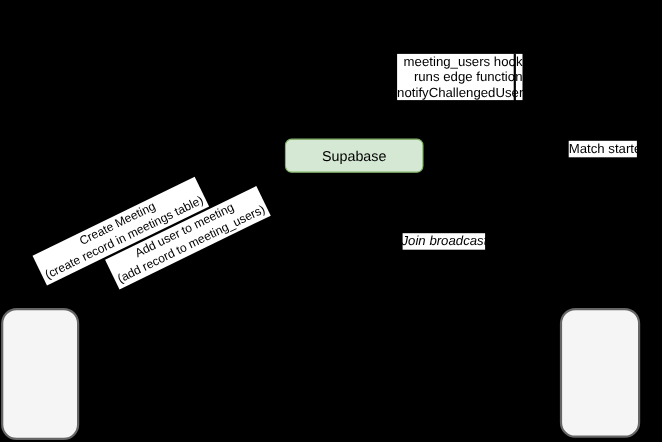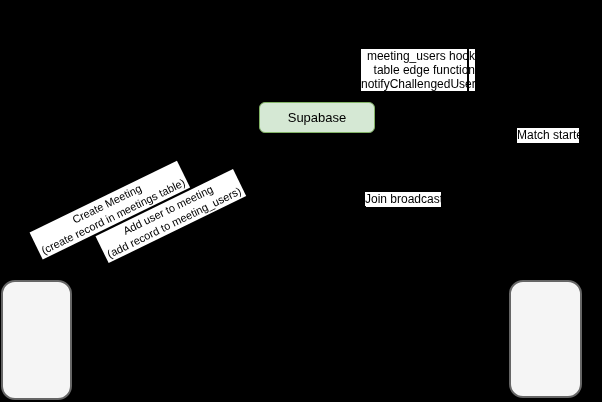--- a/index.html
+++ b/index.html
@@ -13,29 +13,29 @@
   .canvas{
     position:relative;width:602px;height:402px;background:var(--bg);
     overflow:hidden;font-family:"Liberation Sans",sans-serif;color:var(--text-color);
   }
   .node{
     position:absolute;display:flex;align-items:center;justify-content:center;
     border-radius:6px;font-size:13px;box-sizing:border-box;
   }
   .node-apn{left:478px;top:2px;width:121px;height:27px;
     background:var(--apn-fill);border:1px solid var(--apn-stroke);}
-  .node-supabase{left:259px;top:102px;width:116px;height:31px;
+  .node-supabase{left:259px;top:126px;width:126px;height:31px;
     background:var(--supabase-fill);border:1px solid var(--supabase-stroke);}
   .msg-label{
     position:absolute;background:var(--label-bg);text-align:right;
     font-size:12px;line-height:14px;white-space:nowrap;
   }
   .label-hook{left:361px;top:49px;width:114px;}
   .label-match{left:517px;top:128px;width:62px;line-height:15px;}
-  .label-join{left:365px;top:192px;width:76px;line-height:14.5px;}
+  .label-join{left:365px;top:212px;width:76px;line-height:14.5px;font-style:italic;}
   .rot-label{
     position:absolute;background:var(--label-bg);text-align:center;
     font-size:11px;line-height:14px;white-space:nowrap;padding:1px 3px;
     transform:translate(-50%,-50%) rotate(-26deg);
   }
   .rot-create{left:110px;top:210px;}
   .rot-adduser{left:171px;top:216px;}
   .vline{position:absolute;width:2px;background:var(--connector-color);}
   .vl-hook{left:467px;top:49px;height:43px;}
   .vl-match{left:590px;top:128px;height:30px;}
@@ -53,21 +53,21 @@
 
 <div class="canvas">
 
 
   <div class="node node-supabase">
     <span>Supabase</span>
   </div>
 
   <div class="msg-label label-hook">
     <span class="line">meeting_users hook</span>
-    <span class="line">table edge function</span>
+    <span class="line">runs edge function</span>
     <span class="line">notifyChallengedUser</span>
   </div>
   <div class="vline vl-hook"></div>
 
   <div class="msg-label label-match">
     <span class="line">Match started</span>
   </div>
   <div class="vline vl-match"></div>
 
   <div class="msg-label label-join">

